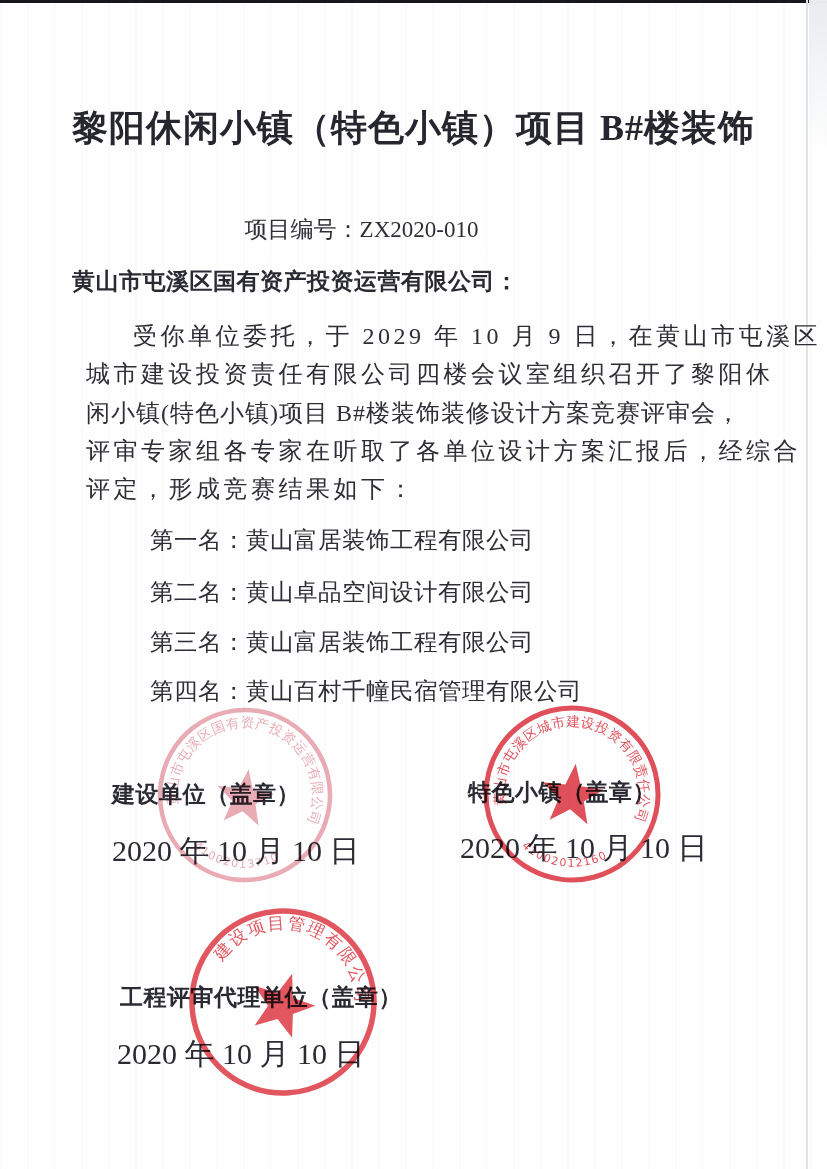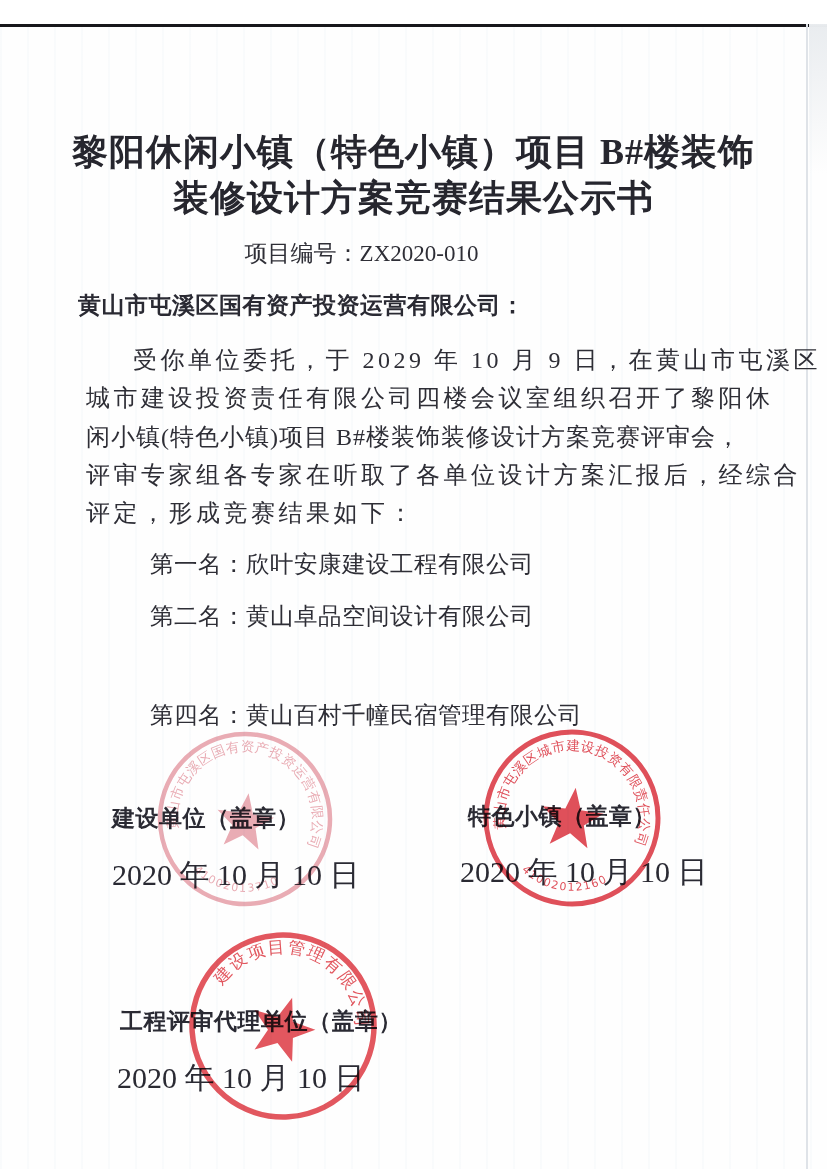--- a/index.html
+++ b/index.html
@@ -8,32 +8,31 @@
     font-family:"Liberation Serif","DejaVu Serif",serif;
     background:#ffffff;
     position:relative;
     overflow:hidden;
   }
   .page{
     position:absolute;inset:0;
     background:
       repeating-linear-gradient(90deg, rgba(205,222,233,0.10) 0 2px, rgba(255,255,255,0) 2px 27px),
       #fefefe;
-    margin-top: 24px;
   }
   .scan-top-line{position:absolute;left:0;top:0;width:827px;height:3px;background:#17171b;}
   .scan-right-line{position:absolute;left:806px;top:0;width:2px;height:1169px;background:#dfe3e8;}
   .scan-right-band{position:absolute;left:809px;top:0;width:18px;height:150px;background:linear-gradient(#e9ecef,rgba(249,250,251,0));}
   .abs{position:absolute;white-space:pre;}
   .title{
     left:0;width:827px;text-align:center;
     font-size:36px;font-weight:bold;color:#26262e;letter-spacing:1px;
   }
   .project-no{left:0;width:723px;text-align:center;font-size:23px;color:#2e2e36;}
-  .addressee{left:78px;font-size:23px;font-weight:bold;color:#2a2a33;letter-spacing:0.5px;}
+  .addressee{left:72px;font-size:23px;font-weight:bold;color:#2a2a33;letter-spacing:0.5px;}
   .body-line{left:86px;font-size:24px;color:#2e2e36;letter-spacing:3.5px;}
   .body-line.tight{letter-spacing:1px;}
   .body-line.indent{left:133px;}
   .rank-line{left:150px;font-size:23.5px;color:#2e2e36;letter-spacing:0.5px;}
   .sig-label{font-size:23px;color:#2a2a33;letter-spacing:0.5px;font-weight:bold;}
   .sig-date{font-size:30px;color:#2a2a33;}
   .seal{position:absolute;mix-blend-mode:multiply;}
   .seal text{font-family:"DejaVu Sans",sans-serif;}
   .seal-1{left:145px;top:695px;opacity:0.72;transform:rotate(8deg);}
   .seal-2{left:472px;top:694px;opacity:0.88;transform:rotate(7deg);}
@@ -41,33 +40,33 @@
 </style>
 </head>
 <body>
 
 <div class="page">
   <div class="scan-top-line"></div>
   <div class="scan-right-line"></div>
   <div class="scan-right-band"></div>
 
   <div class="abs title" style="top:104px;">黎阳休闲小镇（特色小镇）项目 B#楼装饰</div>
-  <div class="abs title" style="top:150px;">装修设计方案竞赛结果公示书</div>
   <div class="abs project-no" style="top:214px;">项目编号：ZX2020-010</div>
 
   <div class="abs addressee" style="top:266px;">黄山市屯溪区国有资产投资运营有限公司：</div>
 
   <div class="abs body-line indent" style="top:320px;">受你单位委托，于 2029 年 10 月 9 日，在黄山市屯溪区</div>
   <div class="abs body-line" style="top:358px;">城市建设投资责任有限公司四楼会议室组织召开了黎阳休</div>
   <div class="abs body-line tight" style="top:397px;">闲小镇(特色小镇)项目 B#楼装饰装修设计方案竞赛评审会，</div>
   <div class="abs body-line" style="top:435px;text-align:right;">评审专家组各专家在听取了各单位设计方案汇报后，经综合</div>
   <div class="abs body-line" style="top:473px;">评定，形成竞赛结果如下：</div>
 
-  <div class="abs rank-line" style="top:524px;">第一名：欣叶安康建设工程有限公司</div>
+  <div class="abs rank-line" style="top:524px;">第一名：黄山富居装饰工程有限公司</div>
   <div class="abs rank-line" style="top:576px;">第二名：黄山卓品空间设计有限公司</div>
+  <div class="abs rank-line" style="top:626px;">第三名：黄山富居装饰工程有限公司</div>
   <div class="abs rank-line" style="top:675px;">第四名：黄山百村千幢民宿管理有限公司</div>
 
   <div class="abs sig-label" style="left:112px;top:779px;">建设单位（盖章）</div>
   <div class="abs sig-date" style="left:112px;top:831px;">2020 年 10 月 10 日</div>
 
   <div class="abs sig-label" style="left:468px;top:777px;">特色小镇（盖章）</div>
   <div class="abs sig-date" style="left:460px;top:828px;">2020 年 10 月 10 日</div>
 
   <div class="abs sig-label" style="left:120px;top:982px;">工程评审代理单位（盖章）</div>
   <div class="abs sig-date" style="left:117px;top:1034px;">2020 年 10 月 10 日</div>

